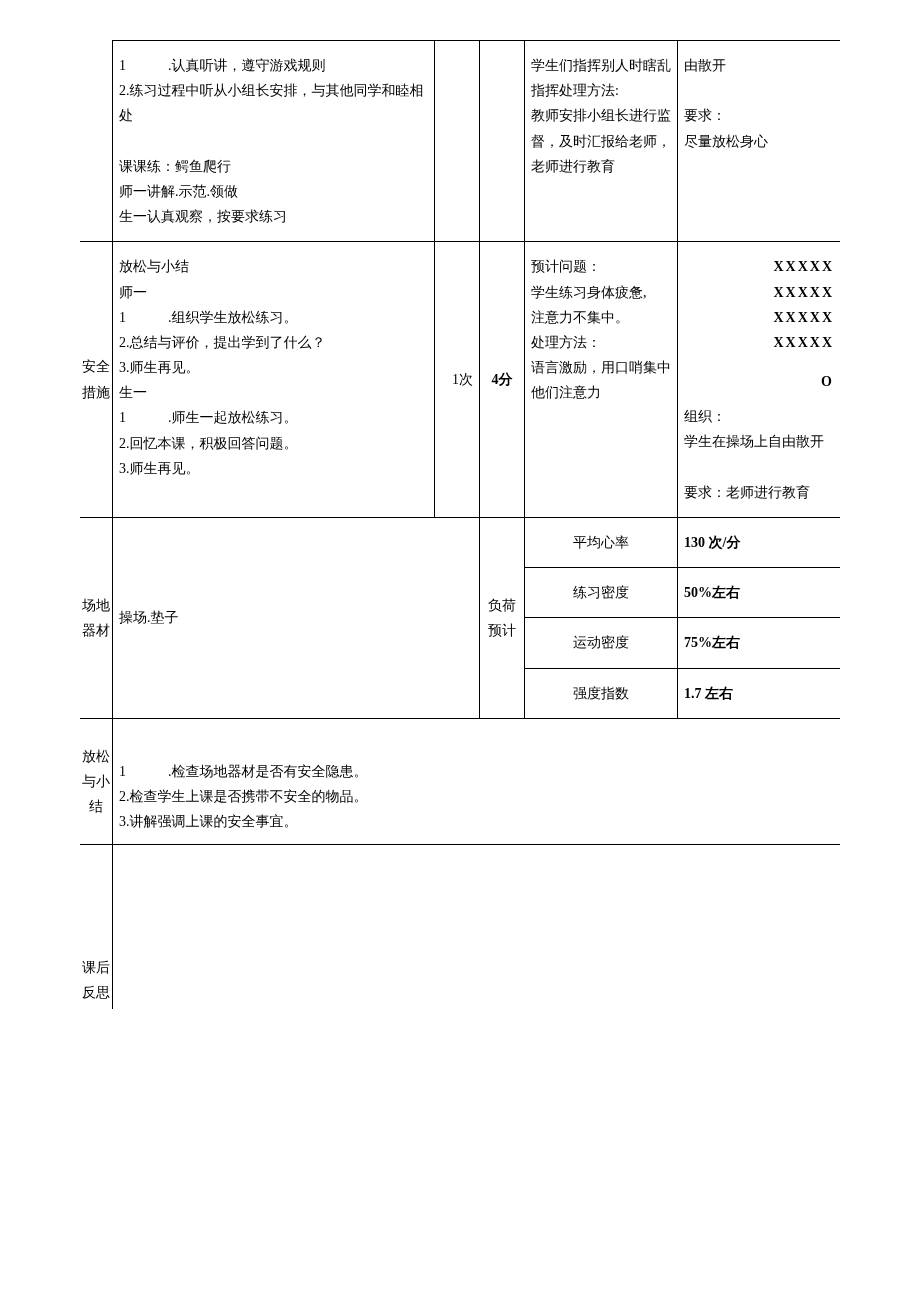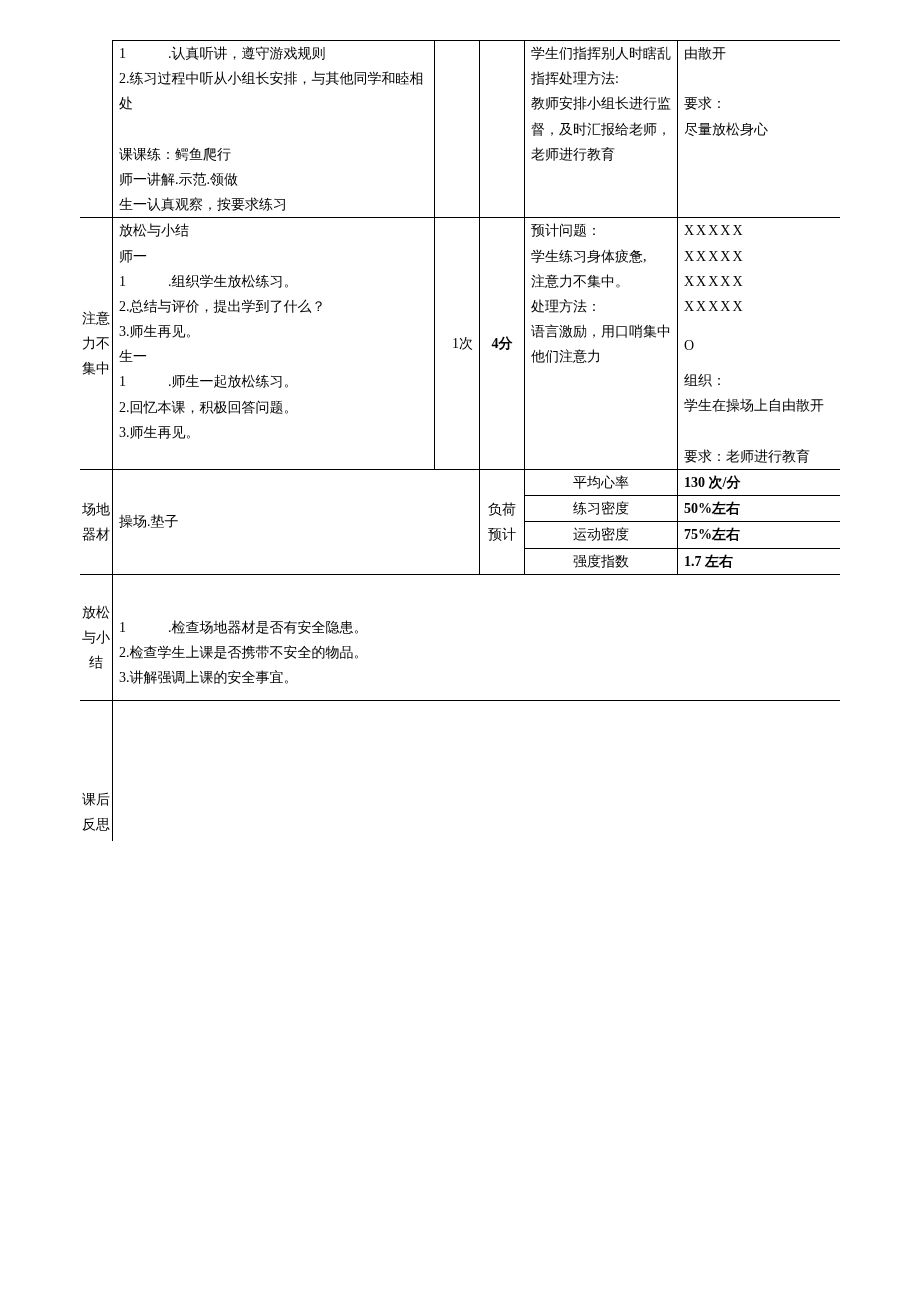--- a/index.html
+++ b/index.html
@@ -9,21 +9,21 @@
     font-size: 14px;
     color: #000;
     background: #fff;
   }
   table {
     border-collapse: collapse;
     width: 100%;
   }
   td {
     border: 1px solid #000;
-    padding: 0 6px;
+    padding: 12px 6px;
     vertical-align: top;
     line-height: 1.8;
   }
   .vert-label {
     text-align: center;
     vertical-align: middle;
     width: 28px;
     padding: 4px 2px;
   }
   .count-col {
@@ -35,22 +35,22 @@
   .min-col {
     text-align: center;
     vertical-align: middle;
     width: 32px;
     font-weight: bold;
   }
   .right-org {
     width: 150px;
   }
   .diagram-block {
-    text-align: left;
-    font-weight: normal;
+    text-align: right;
+    font-weight: bold;
     letter-spacing: 2px;
   }
   .bold {
     font-weight: bold;
   }
   .load-label {
     text-align: center;
     vertical-align: middle;
     width: 30px;
   }
@@ -84,21 +84,21 @@
     <td class="min-col"></td>
     <td style="white-space:pre-line; width:140px;">学生们指挥别人时瞎乱指挥处理方法:
 教师安排小组长进行监督，及时汇报给老师，老师进行教育</td>
     <td class="right-org no-right" style="white-space:pre-line;">由散开
 
 要求：
 尽量放松身心</td>
   </tr>
 
   <tr>
-    <td class="vert-label no-left">注意力不集中</td>
+    <td class="vert-label no-left">安全措施</td>
     <td style="white-space:pre-line;">放松与小结
 师一
 1　　　.组织学生放松练习。
 2.总结与评价，提出学到了什么？
 3.师生再见。
 生一
 1　　　.师生一起放松练习。
 2.回忆本课，积极回答问题。
 3.师生再见。</td>
     <td class="count-col">1次</td>

